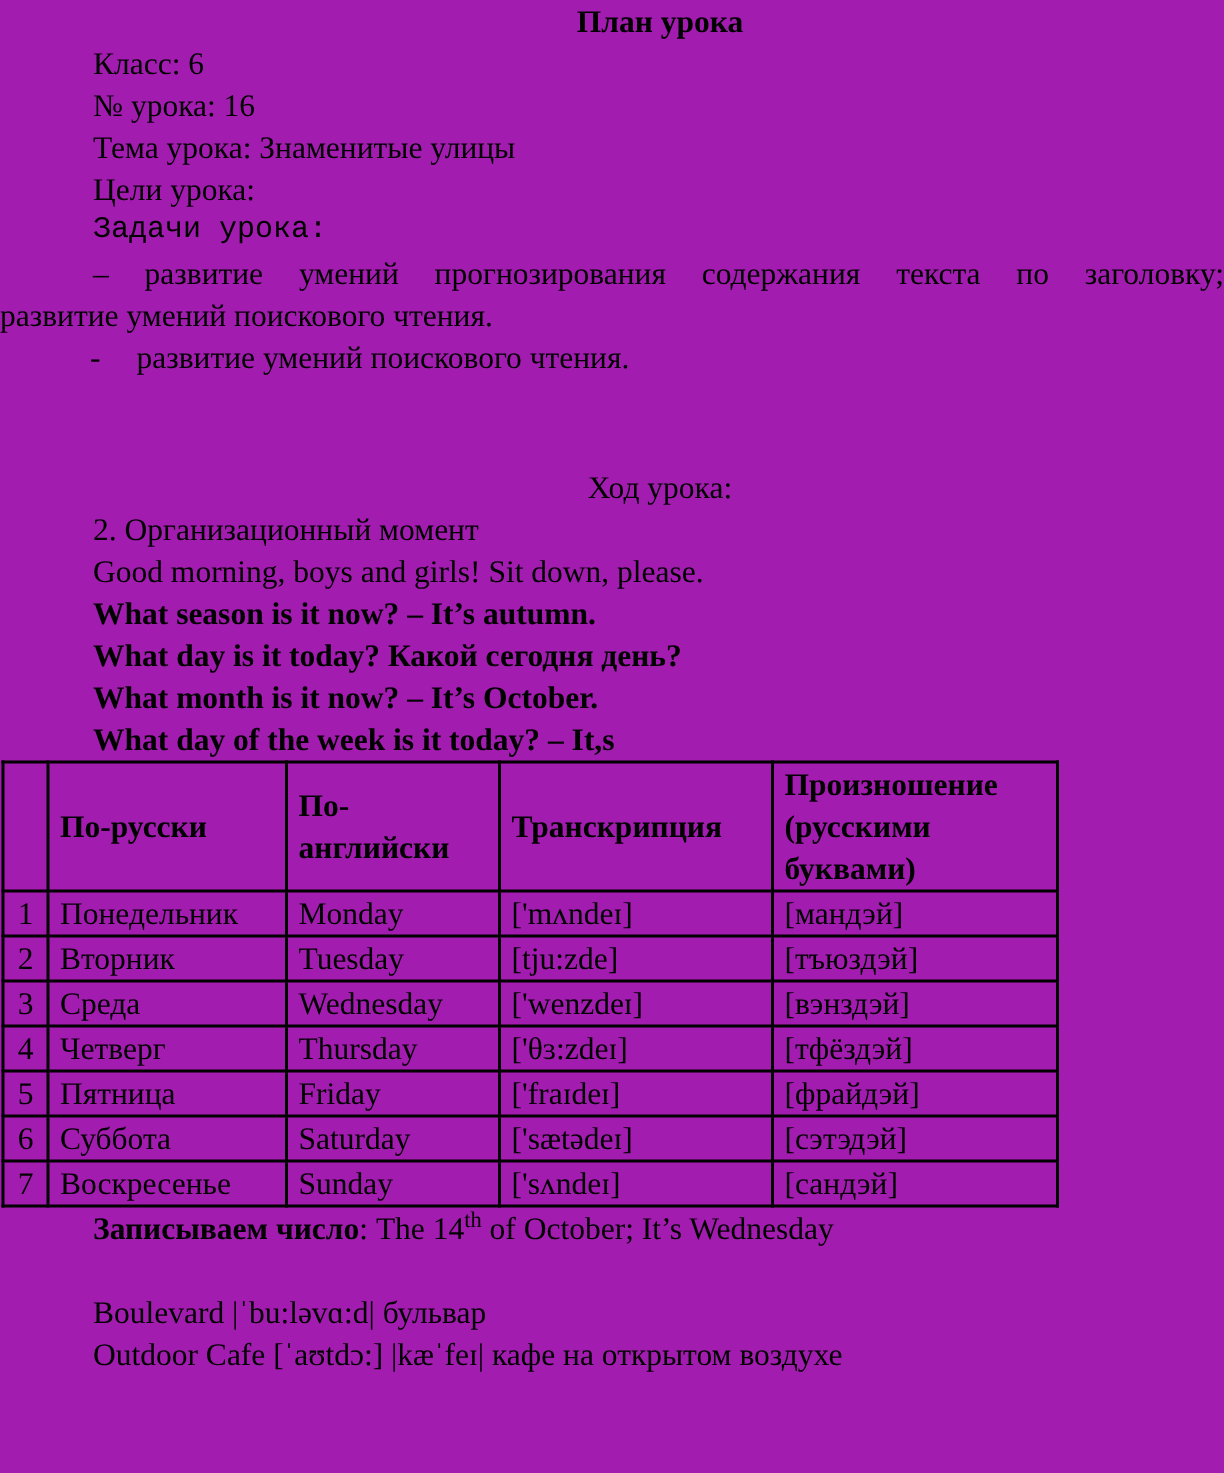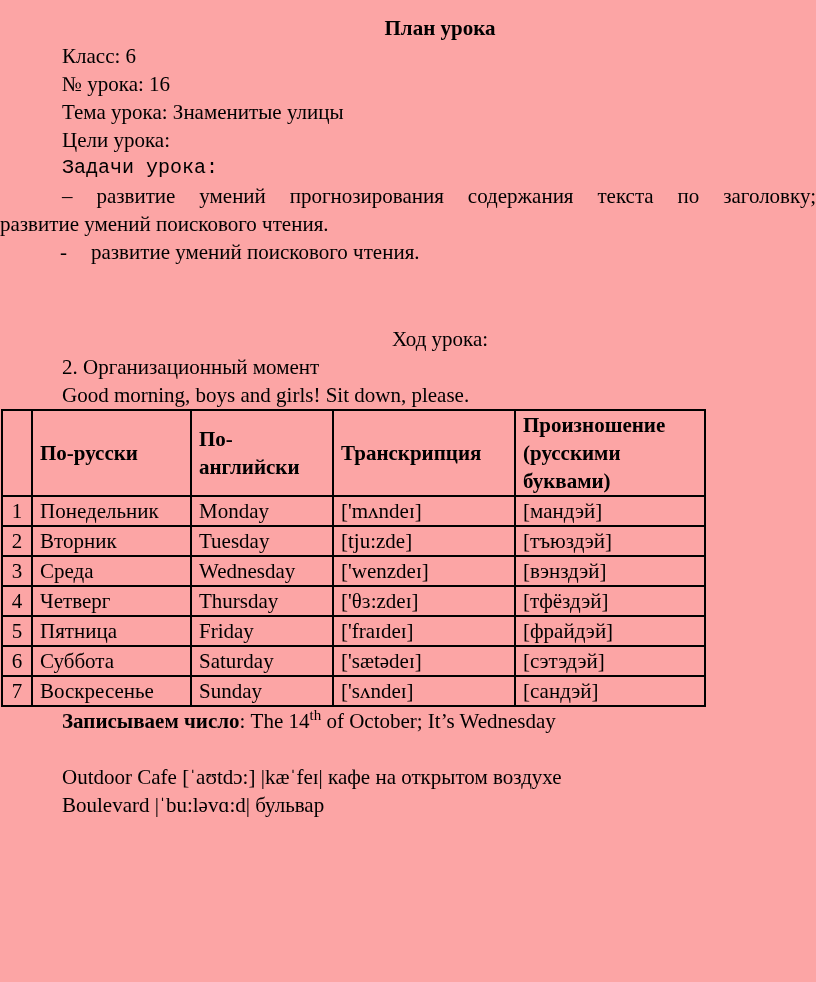--- a/index.html
+++ b/index.html
@@ -1,26 +1,26 @@
 <!DOCTYPE html>
 <html><head>
 <meta charset="utf-8">
 <style>
   * { margin: 0; padding: 0; box-sizing: border-box; }
   html, body { background: #ffffff; }
   .doc {
     position: relative;
     width: 816px;
     height: 982px;
-    background: #fca5a5;
+    background: #a21caf;
     color: #000000;
     font-family: "Liberation Serif", "DejaVu Serif", serif;
     font-size: 21px;
     line-height: 28px;
-    padding-top: 14px;
+    padding-top: 0;
     overflow: hidden;
   }
   .center-wrap { margin-left: 64px; text-align: center; }
   .bold { font-weight: bold; }
   .indent { padding-left: 62px; }
   .sans-line {
     font-family: Liberation Mono, monospace;
     font-size: 20px;
   }
   .justified-line {
@@ -76,20 +76,26 @@
 
   <div class="justified-line">– развитие умений прогнозирования содержания текста по заголовку;</div>
   <div>развитие умений поискового чтения.</div>
   <div class="task2"><span class="dash">-</span><span>развитие умений поискового чтения.</span></div>
 
   <div class="center-wrap flow-heading">Ход урока:</div>
 
   <div class="indent">2. Организационный момент</div>
   <div class="indent">Good morning, boys and girls! Sit down, please.</div>
 
+  <div class="questions">
+    <div class="indent">What season is it now? – It’s autumn.</div>
+    <div class="indent">What day is it today? Какой сегодня день?</div>
+    <div class="indent">What month is it now? – It’s October.</div>
+    <div class="indent">What day of the week is it today? – It,s</div>
+  </div>
 
   <table class="days">
     <colgroup>
       <col class="col-num">
         <col class="col-ru">
         <col class="col-en">
         <col class="col-ipa">
         <col class="col-pron">
     </colgroup>
     <thead>
@@ -151,17 +157,17 @@
         <td>['sʌndeɪ]</td>
         <td>[сандэй]</td>
       </tr>
     </tbody>
   </table>
 
   <div class="indent"><span class="bold">Записываем число</span><span>: The 14</span><sup>th</sup><span> of October; It’s Wednesday</span></div>
 
 
   <div class="vocab">
+    <div class="indent">Boulevard |ˈbu:ləvɑ:d| бульвар</div>
     <div class="indent">Outdoor Cafe [ˈaʊtdɔ:] |kæˈfeɪ| кафе на открытом воздухе</div>
-    <div class="indent">Boulevard |ˈbu:ləvɑ:d| бульвар</div>
   </div>
 
 </div>
 
 </body></html>

